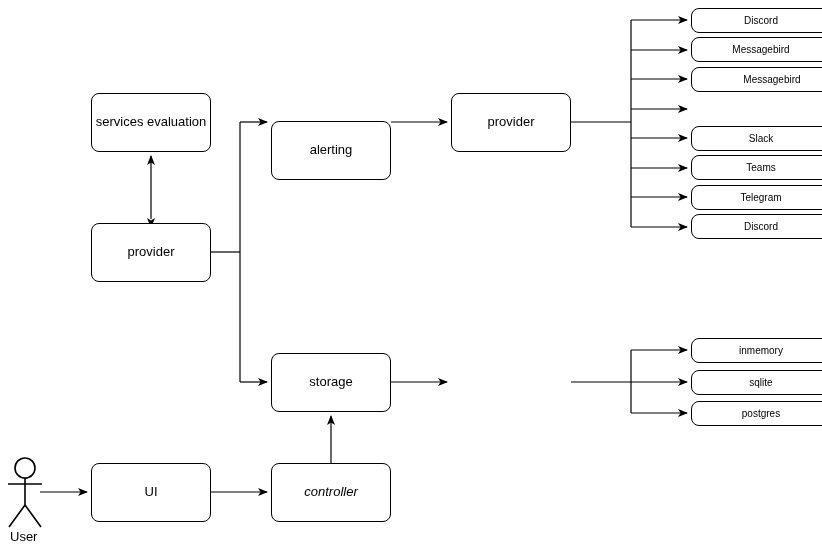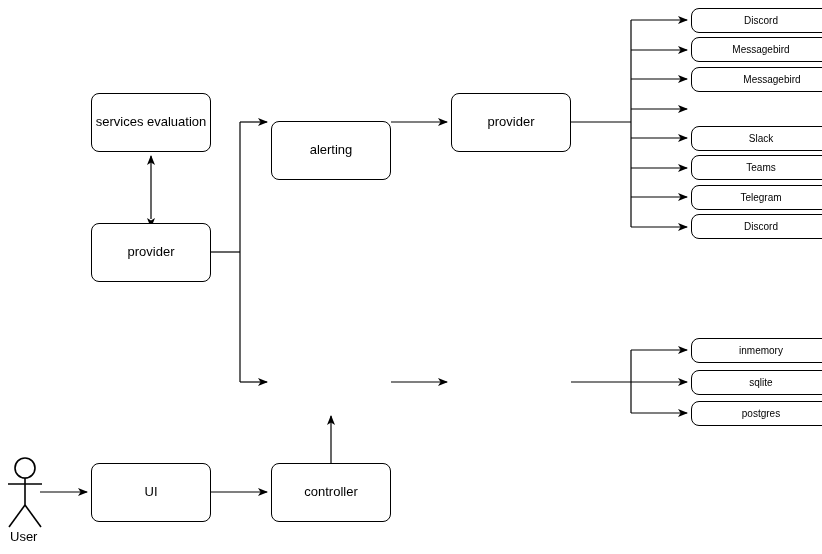--- a/index.html
+++ b/index.html
@@ -131,27 +131,30 @@
   </div>
 
   <div class="node main" style="left:271px; top:93px;margin-top:28px;">
     <span>alerting</span>
   </div>
 
   <div class="node main" style="left:451px; top:93px;">
     <span>provider</span>
   </div>
 
+  <div class="node main" style="left:271px; top:353px;">
+    <span>storage</span>
+  </div>
 
 
   <div class="node main" style="left:91px; top:463px;">
     <span>UI</span>
   </div>
 
-  <div class="node main" style="left:271px; top:463px;">
+  <div class="node main" style="left:271px; top:463px;font-style:italic;">
     <span>controller</span>
   </div>
 
   <div class="node leaf" style="left:691px; top:8px;">
     <span>Discord</span>
   </div>
   <div class="node leaf" style="left:691px; top:37px;">
     <span>Messagebird</span>
   </div>
   <div class="node leaf" style="left:691px; top:67px;padding-left:22px;">

